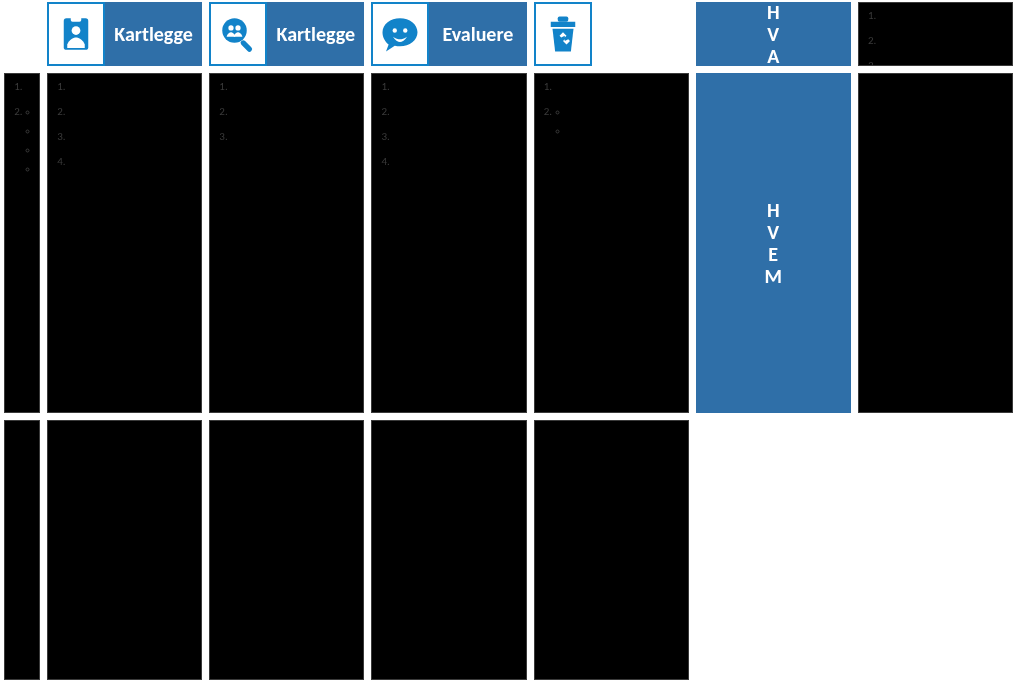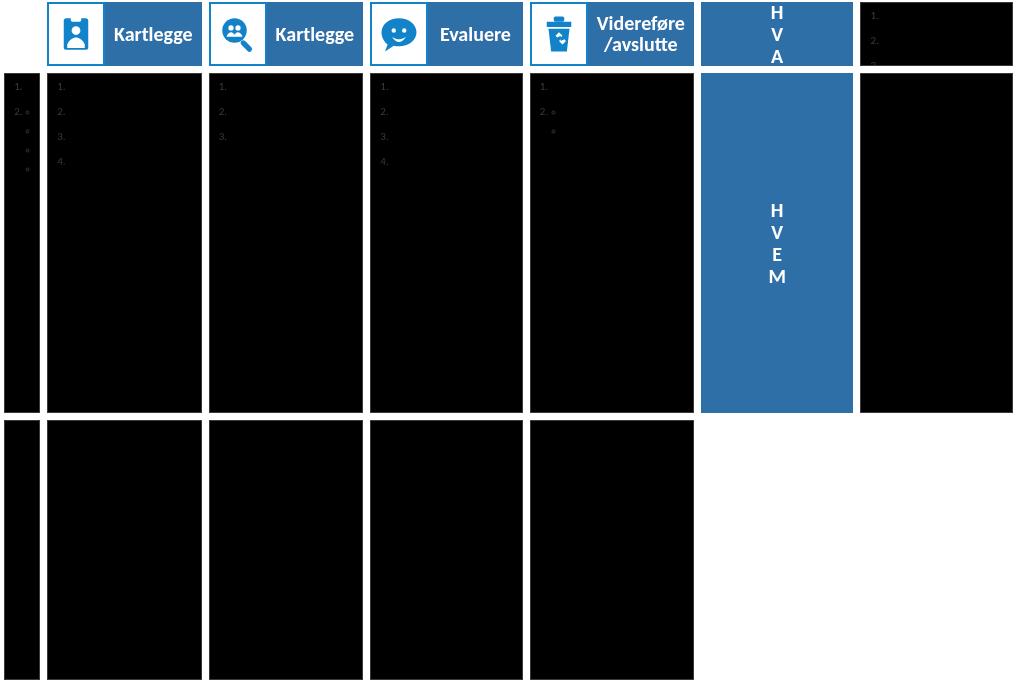--- a/index.html
+++ b/index.html
@@ -168,21 +168,20 @@
 
     <div class="col-header">
       <div class="iconbox">
         <svg viewBox="0 0 48 48">
             <rect class="bg" x="10" y="10" width="28" height="6"></rect>
             <rect class="bg" x="18" y="4" width="12" height="6" rx="2"></rect>
             <path class="bg" d="M12 18h24l-3 26H15z"></path>
             <path class="fg" d="M24 22l4 4-2 2v4l4-2 2 2-4 4-4-4 2-2v-4l-4 2-2-2z"></path>
           </svg>
       </div>
-      <div class="label">Videreføre /avslutte</div>
     </div>
 
     <div class="rowlabel">
       <div class="v" id="rowlabel-hva">
           <span>H</span>
           <span>V</span>
           <span>A</span>
         </div>
     </div>
 

